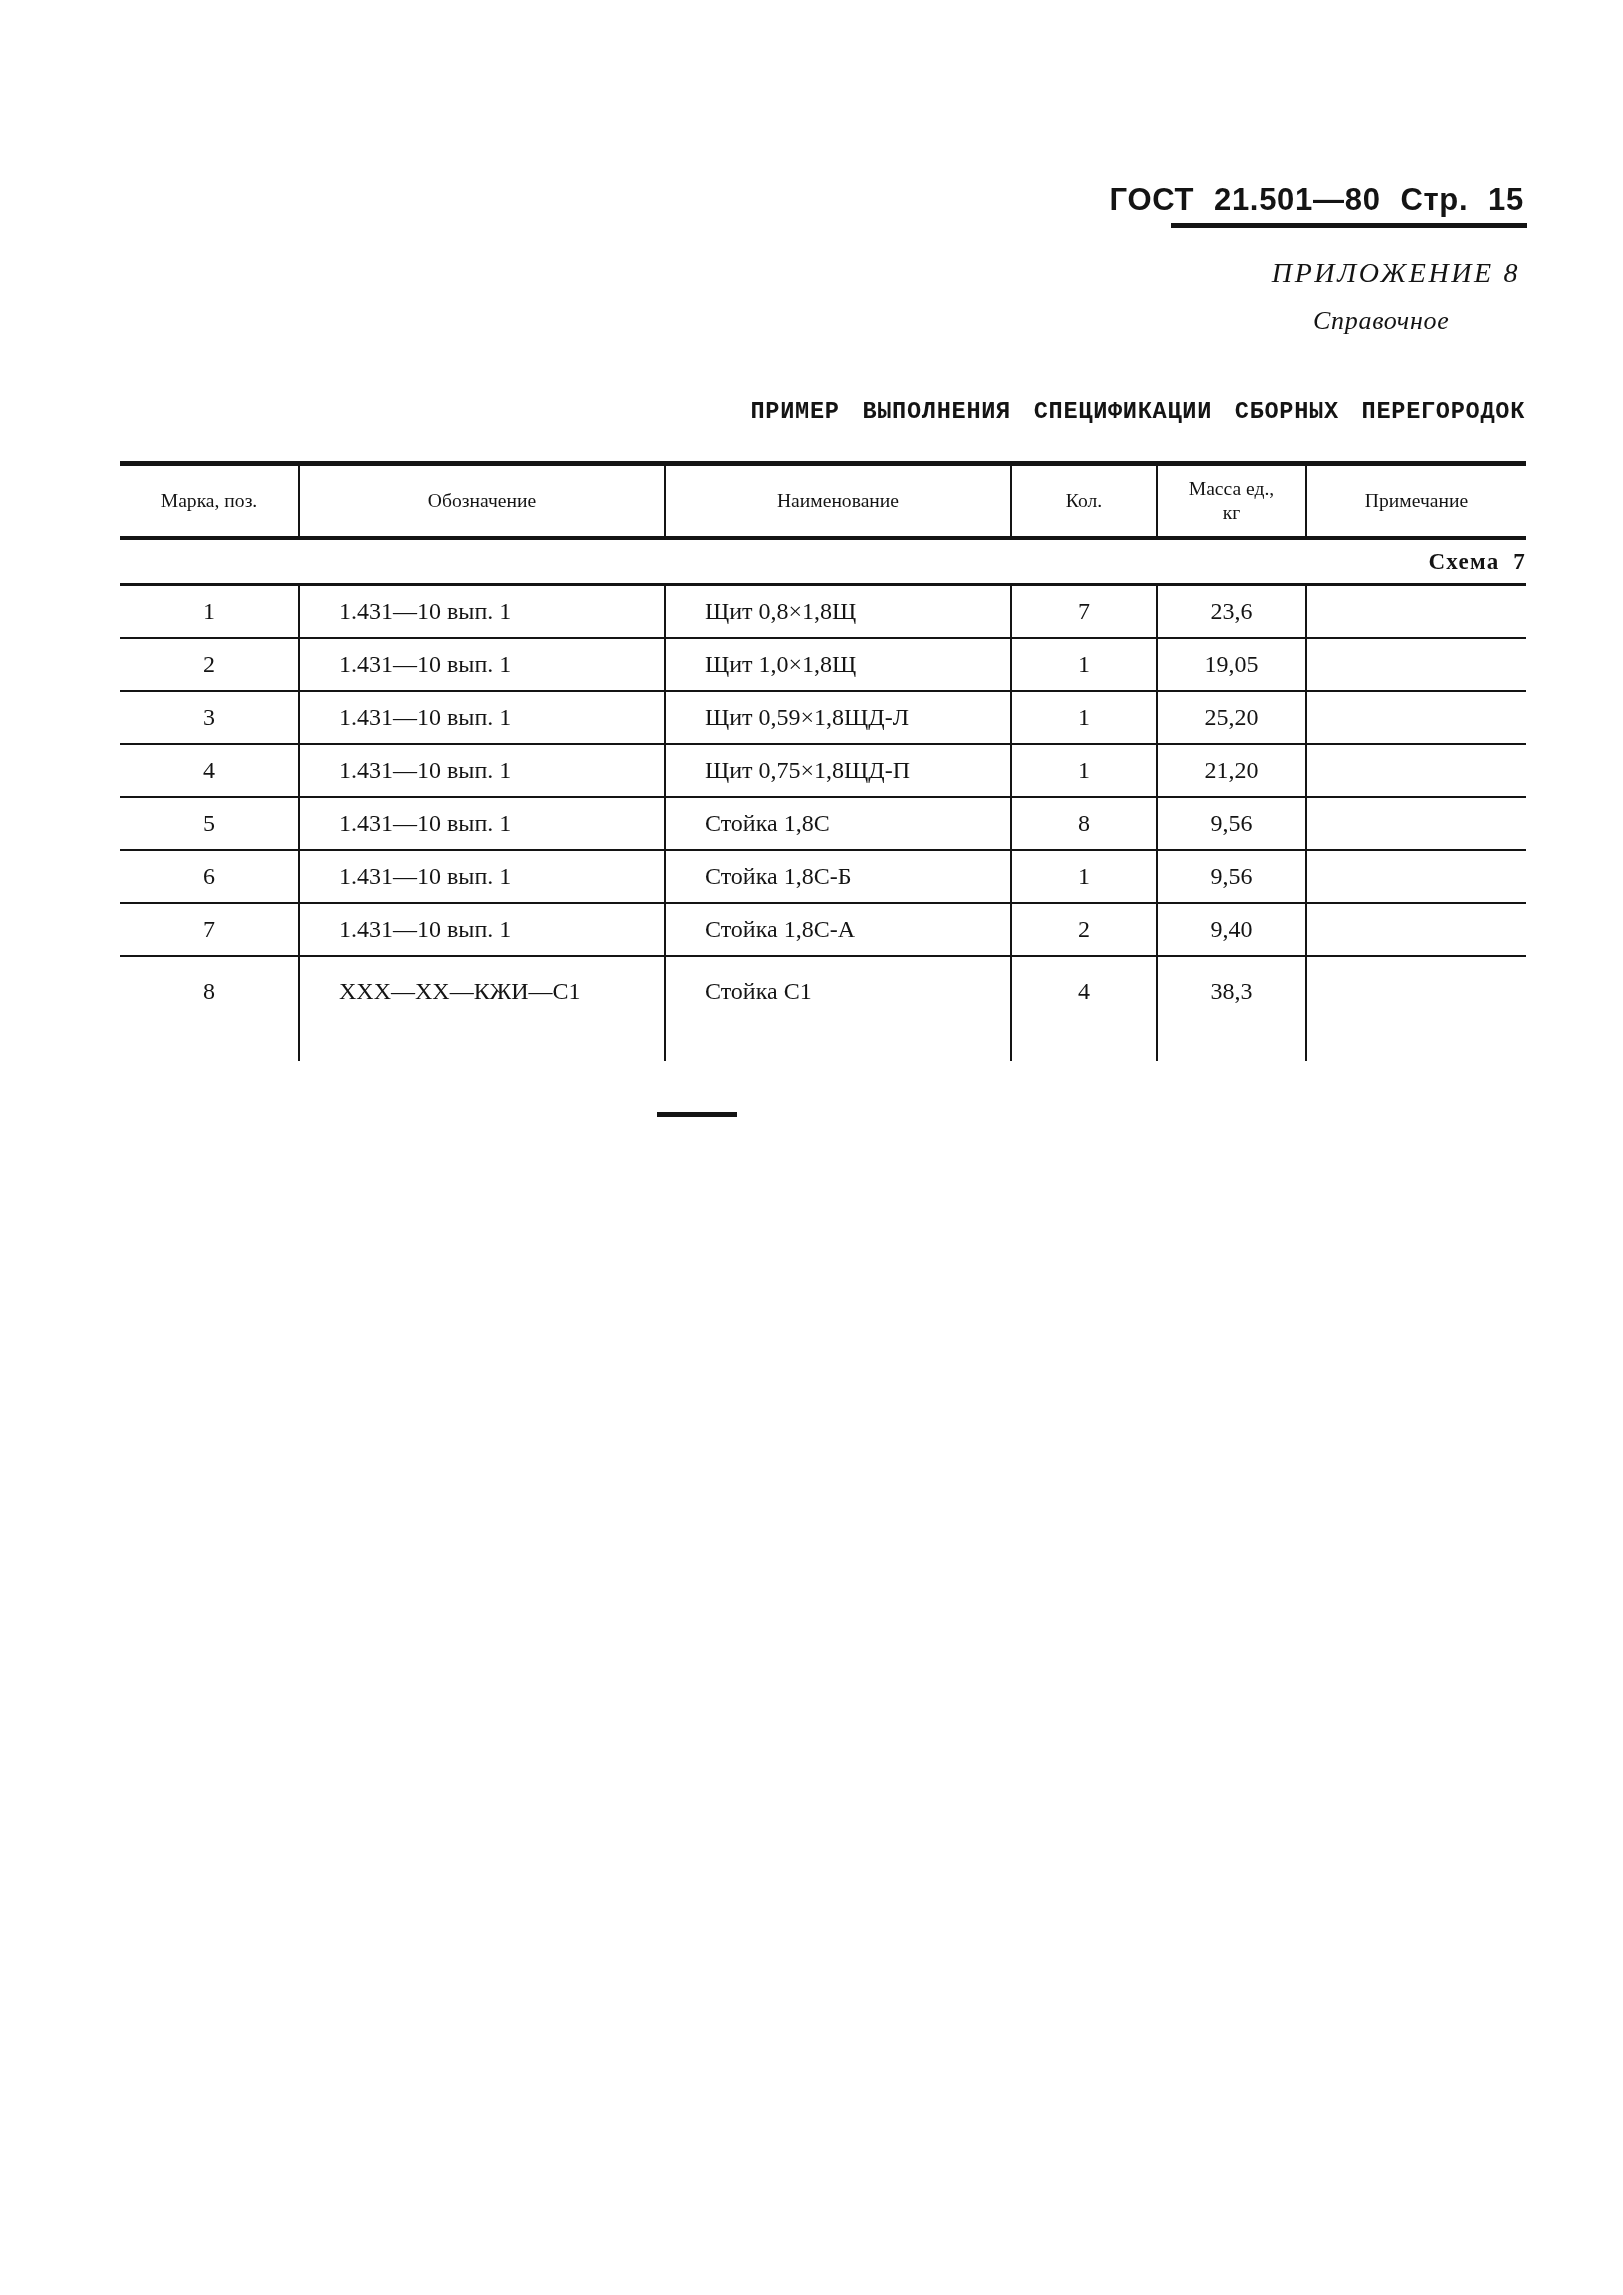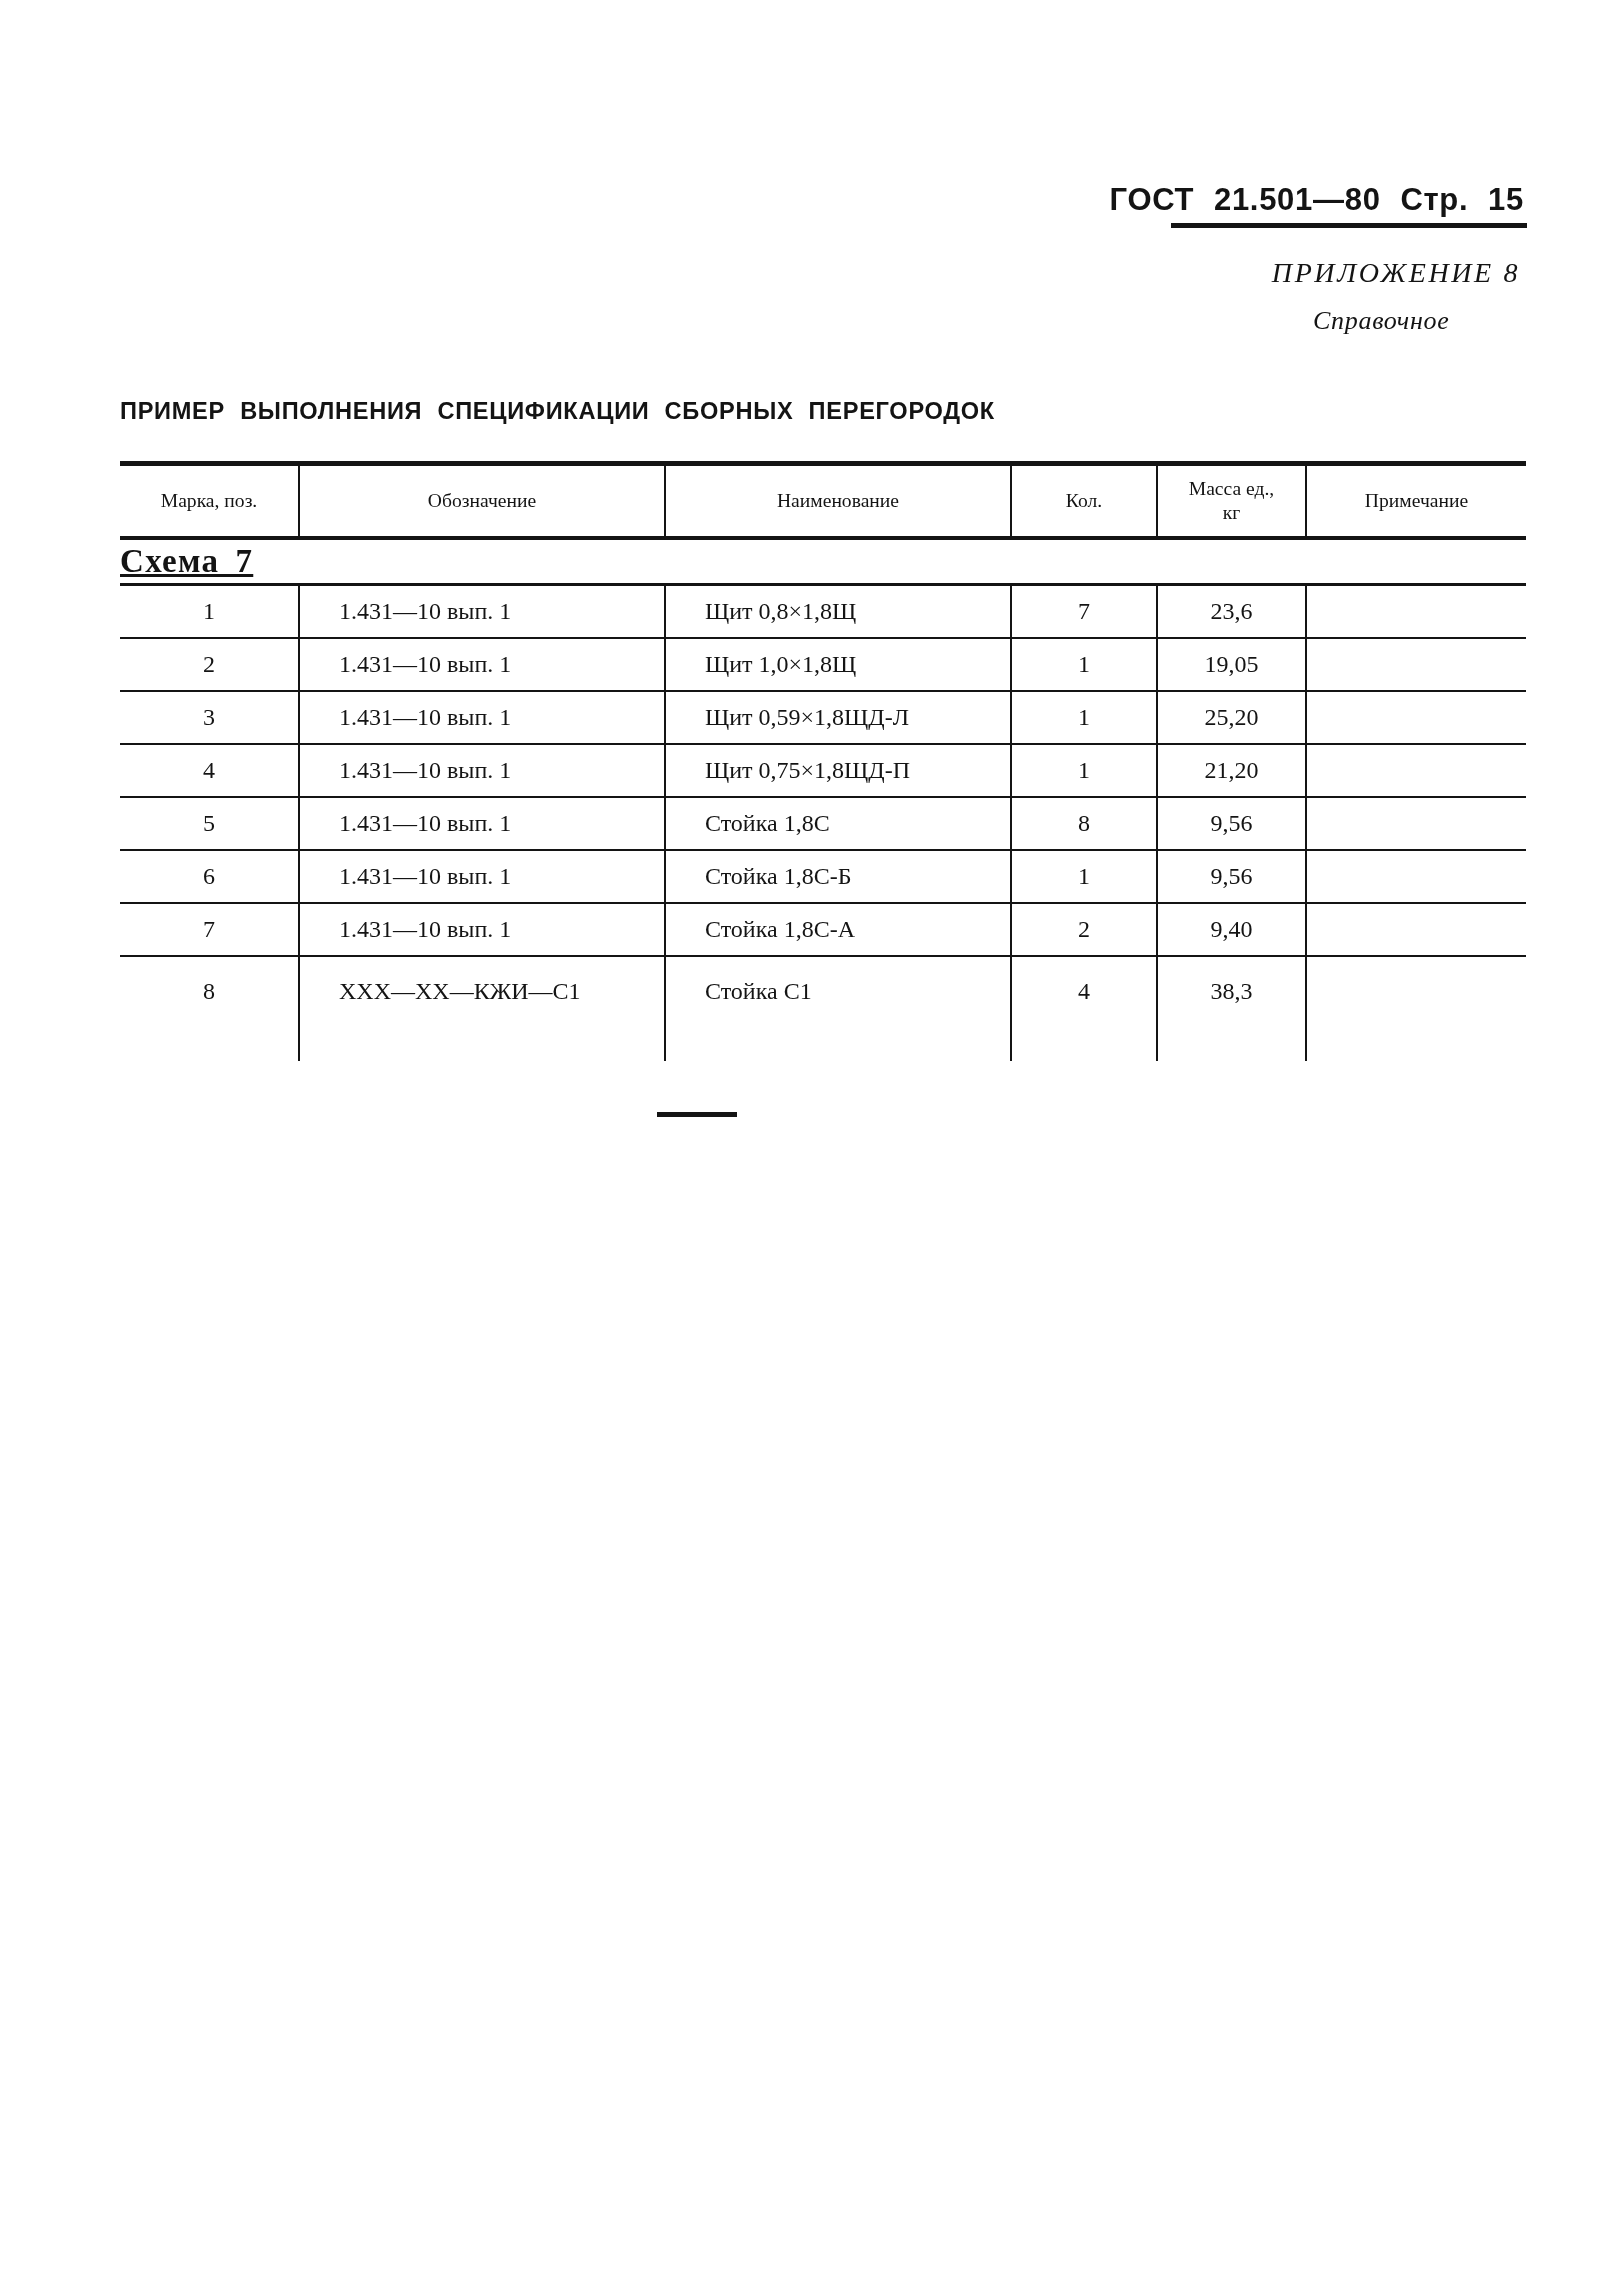--- a/index.html
+++ b/index.html
@@ -58,22 +58,22 @@
     letter-spacing: 0.7px;
     white-space: nowrap;
   }
 
   
   .doc-title {
     position: absolute;
     top: 398px;
     left: 120px;
     width: 1405px;
-    text-align: left;
-    font-family: Liberation Sans, sans-serif;
+    text-align: right;
+    font-family: Liberation Mono, monospace;
     font-weight: bold;
     font-size: 23.6px;
     letter-spacing: 0.7px;
     word-spacing: 7.9px;
     white-space: nowrap;
   }
 
   
   table.spec {
     position: absolute;
@@ -97,28 +97,27 @@
     border-bottom: 4.6px solid #141414;
     line-height: 1.25;
   }
   thead th + th { border-left: 2.6px solid #141414; }
   thead th .wrap {
     display: inline-block;
     max-width: 98px;
   }
   tr.schema-row td {
     height: 43px;
-    text-align: left;
+    text-align: right;
     vertical-align: middle;
     font-weight: bold;
-    font-size: 33px;
+    font-size: 23px;
     letter-spacing: 1.3px;
     word-spacing: 6.5px;
     border-bottom: 3.9px solid #141414;
-    text-decoration: underline;
   }
   tr.data-row td {
     height: 51px;
     font-size: 24px;
     text-align: center;
     vertical-align: middle;
     border-bottom: 2.6px solid #141414;
     white-space: nowrap;
   }
   tr.data-row td + td { border-left: 2.6px solid #141414; }

